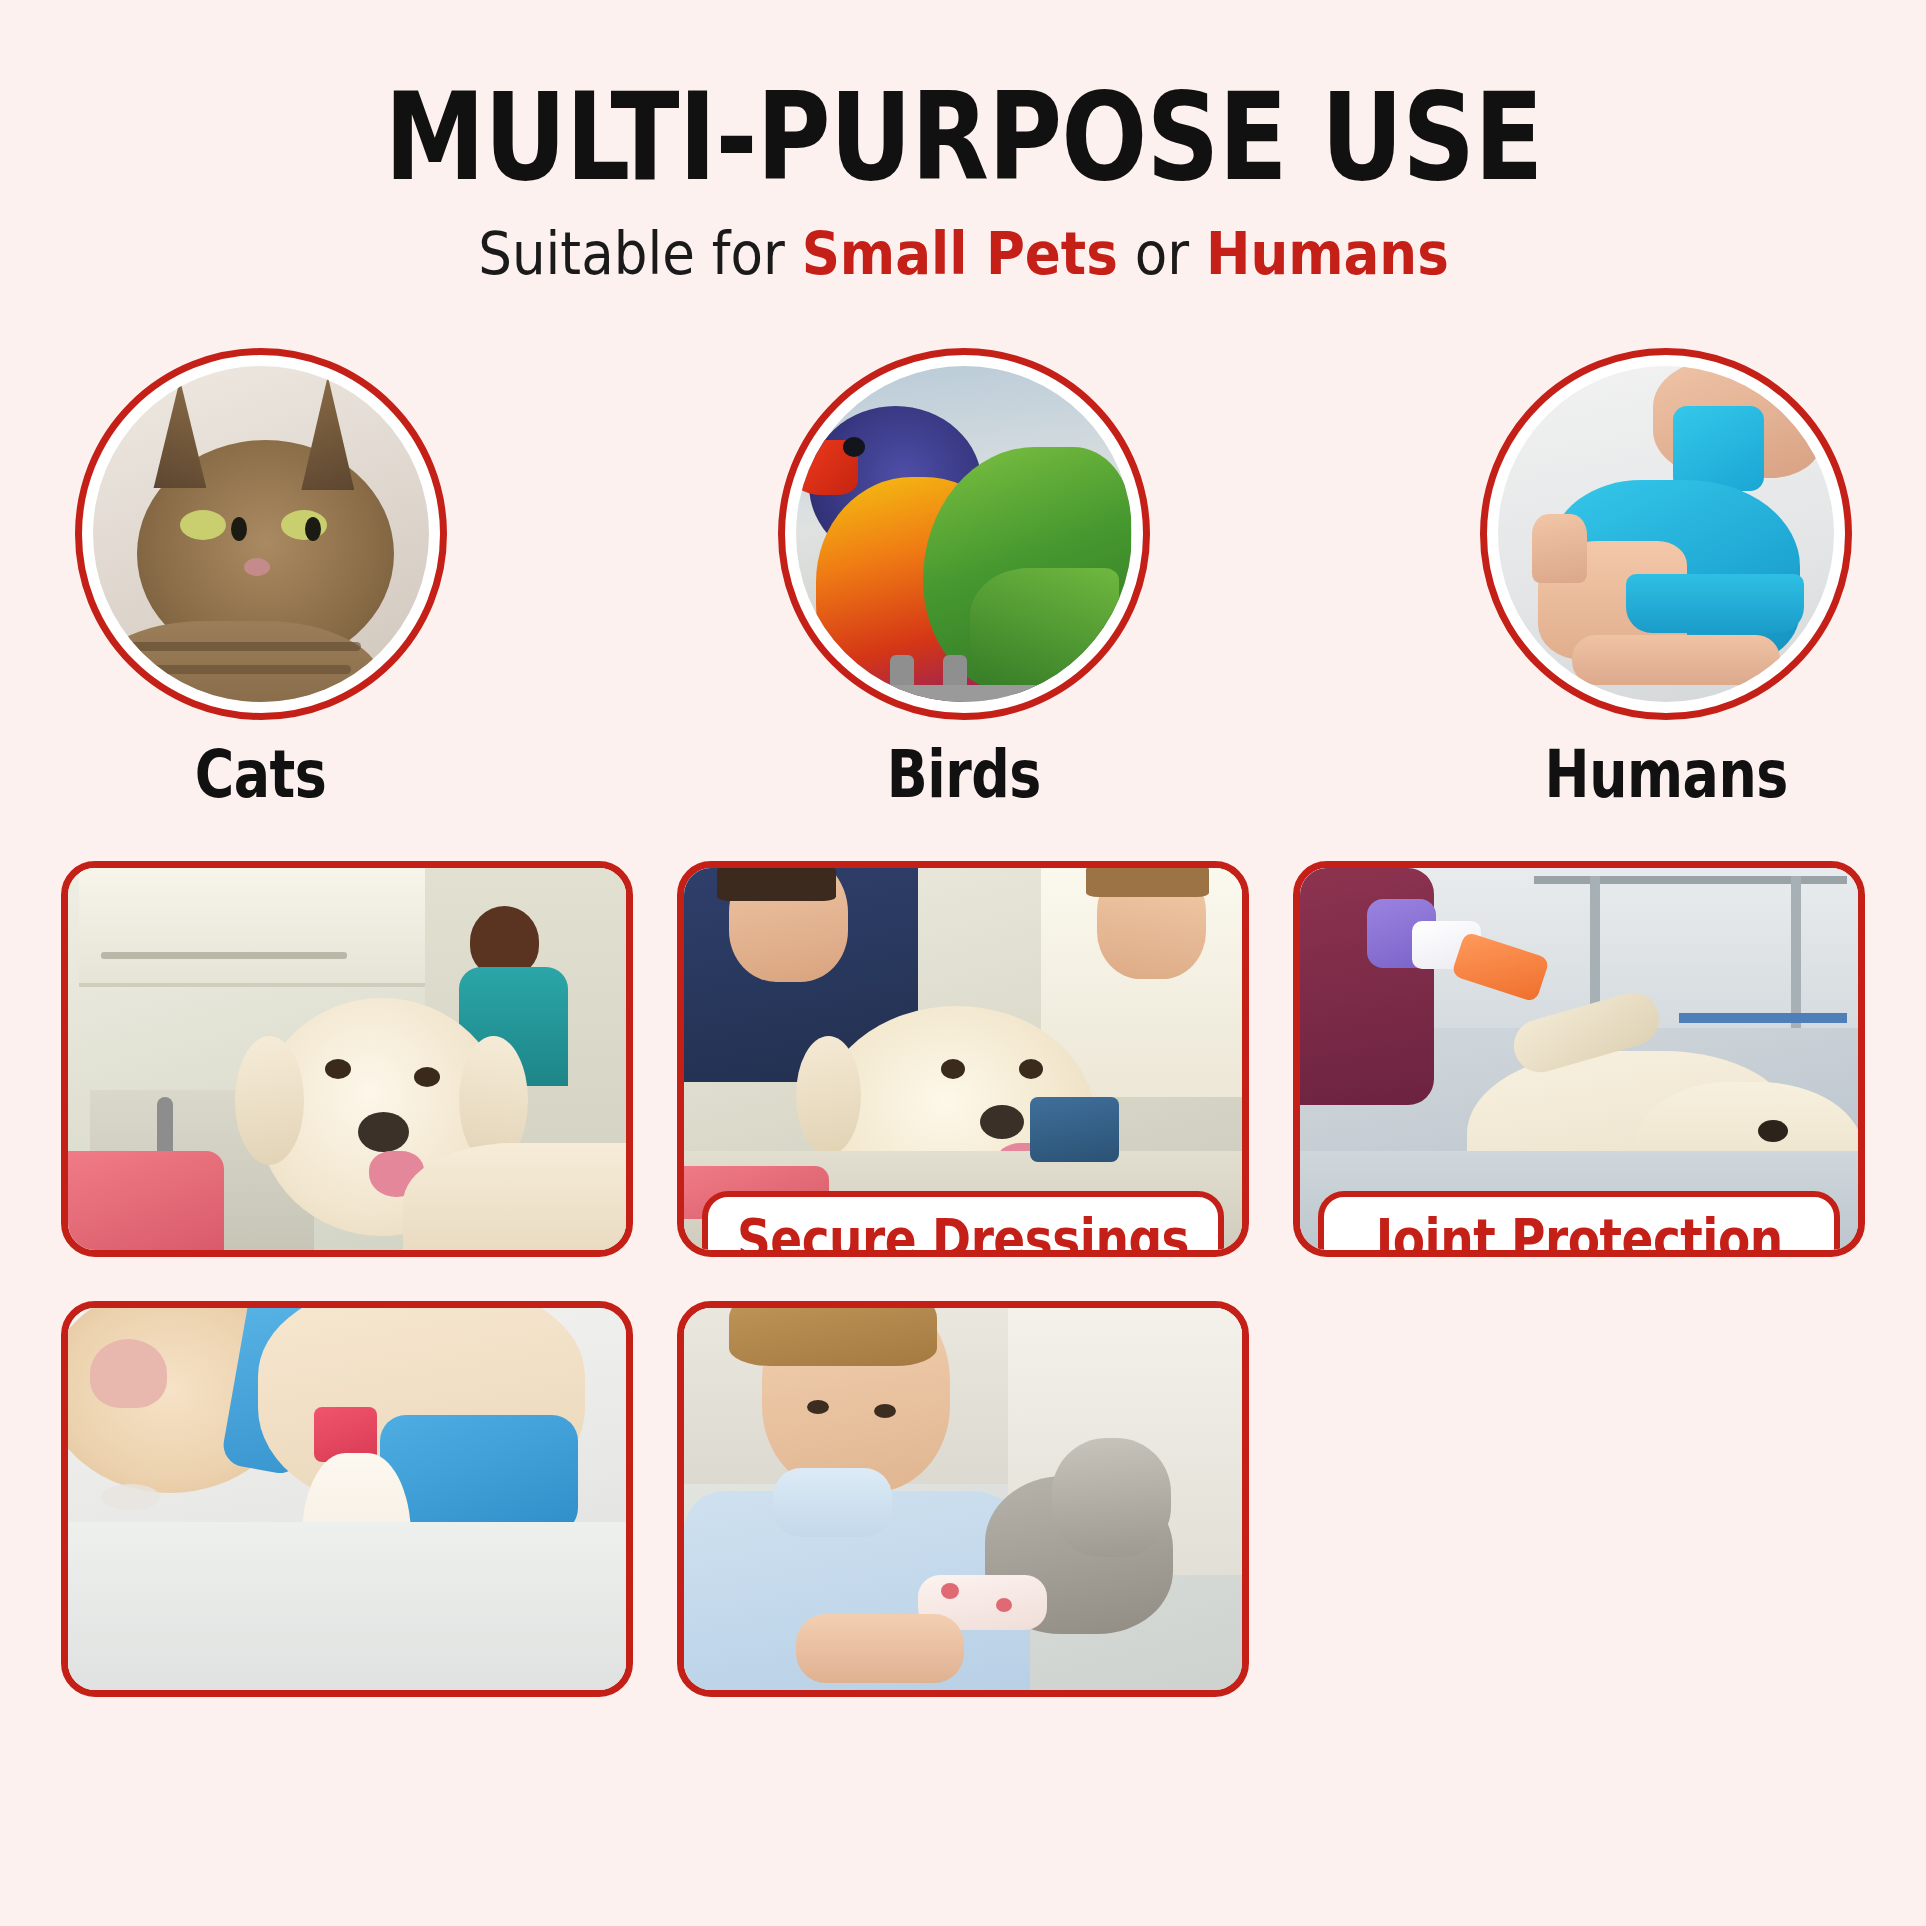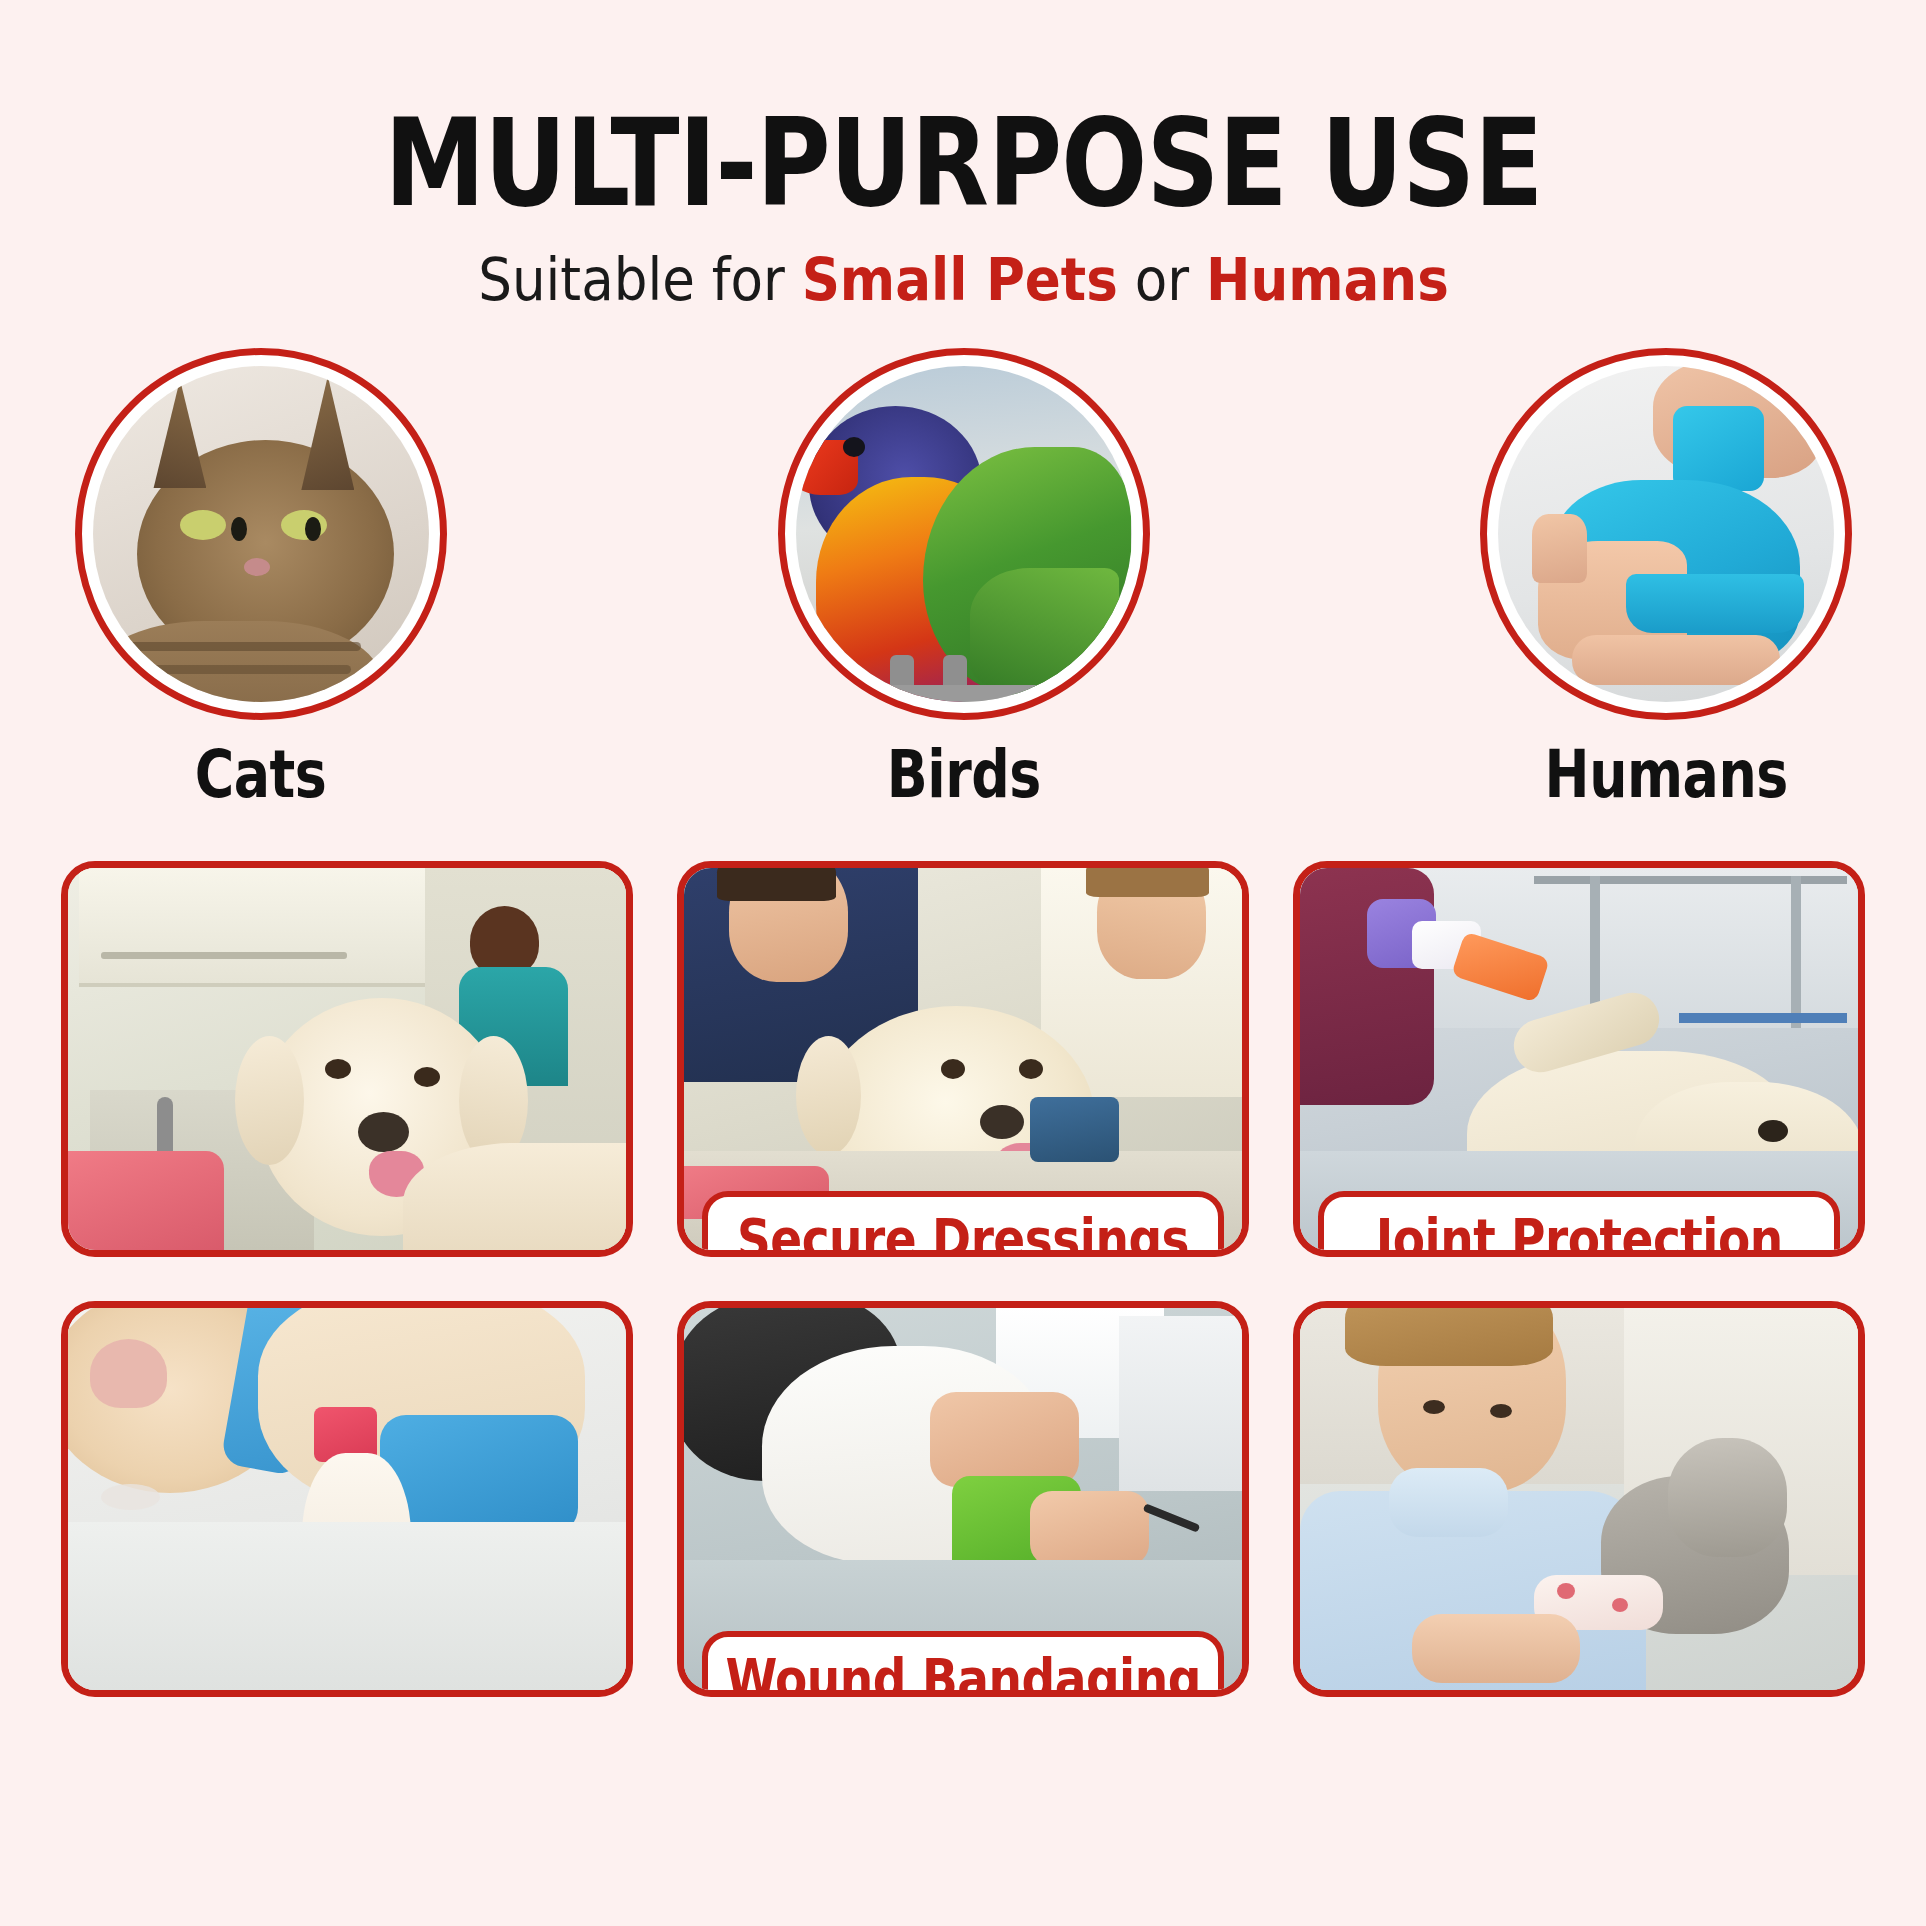--- a/index.html
+++ b/index.html
@@ -11,21 +11,21 @@
     height: 1927px;
     background: #fdf1f0;
     font-family: "DejaVu Sans", "Liberation Sans", sans-serif;
     overflow: hidden;
     position: relative;
   }
 
   
   #header {
     width: 100%;
-    padding-top: 103px;
+    padding-top: 77px;
     text-align: center;
   }
   #main-title {
     font-family: "Liberation Sans Narrow", "DejaVu Sans Condensed", "Liberation Sans", sans-serif;
     font-size: 121px;
     font-weight: 900;
     letter-spacing: -1px;
     color: #111111;
     line-height: 1.0;
     transform: scaleX(0.93);
@@ -321,39 +321,20 @@
         <div class="bar" style="left:56%;top:28%;width:198px;height:119px;background:linear-gradient(160deg,#4eaee3,#2f8ec8);border-radius:26px;"></div>
         <div class="bar" style="left:44%;top:26%;width:63px;height:55px;background:linear-gradient(160deg,#f0556d,#d93a54);border-radius:8px;"></div>
         <div class="blob" style="width:109px;height:208px;left:42%;top:38%;background:linear-gradient(180deg,#fdf8f0,#ece2d3);border-radius:40% 40% 46% 46%;"></div>
         <div class="bar" style="left:0;top:56%;width:100%;height:44%;background:linear-gradient(180deg,#eef0ee,#dfe2e0);"></div>
         <div class="blob" style="width:59px;height:26px;left:6%;top:46%;background:#e8e4de;border-radius:50%;opacity:.8;"></div>
         <div class="bar" style="left:40%;top:70%;width:79px;height:89px;background:linear-gradient(180deg,#fbf6ef,#ead f cd);border-radius:40px 40px 24px 24px;"></div>
       </div>
     </div>
   </div>
 
-  <div class="feature-card">
-    <div class="feature-photo">
-      <div class="scene sc-c5">
-        <div class="bar" style="left:56%;top:0;width:30%;height:34%;background:linear-gradient(180deg,#ffffff,#eef1f2);"></div>
-        <div class="bar" style="left:78%;top:2%;width:22%;height:46%;background:linear-gradient(180deg,#f2f4f5,#dfe3e5);"></div>
-        <div class="blob" style="width:228px;height:188px;left:-2%;top:-4%;background:linear-gradient(170deg,#3a3a3a,#1e1e1e);border-radius:46% 40% 44% 40%;"></div>
-        <div class="blob" style="width:287px;height:218px;left:14%;top:10%;background:linear-gradient(175deg,#fdfdfb,#eceae4);border-radius:46% 44% 40% 40%;"></div>
-        <div class="bar" style="left:44%;top:22%;width:149px;height:95px;background:linear-gradient(160deg,#f0c7a8,#dca683);border-radius:26px;"></div>
-        <div class="bar" style="left:48%;top:44%;width:129px;height:109px;background:linear-gradient(160deg,#7fd040,#4faa26);border-radius:18px;"></div>
-        <div class="bar" style="left:62%;top:48%;width:119px;height:75px;background:linear-gradient(165deg,#f2caaa,#dda886);border-radius:22px;"></div>
-        <div class="blob" style="width:129px;height:89px;left:66%;top:66%;background:linear-gradient(180deg,#fcfaf5,#e9e6de);border-radius:40px 40px 20px 20px;"></div>
-        <div class="bar" style="left:0;top:66%;width:100%;height:34%;background:linear-gradient(180deg,#c8d2d4,#b6c1c4);"></div>
-        <div class="bar" style="left:82%;top:54%;width:59px;height:8px;background:#2a2a2a;border-radius:4px;transform:rotate(22deg);"></div>
-      </div>
-    </div>
-    <div class="feature-label">
-      <span>Wound Bandaging</span>
-    </div>
-  </div>
 
   <div class="feature-card">
     <div class="feature-photo">
       <div class="scene sc-c6">
         <div class="bar" style="left:0;top:0;width:100%;height:46%;background:linear-gradient(180deg,#eae7df,#dcd9d0);"></div>
         <div class="bar" style="left:58%;top:0;width:42%;height:70%;background:linear-gradient(180deg,#f3f1ea,#e2dfd6);"></div>
         <div class="blob" style="width:188px;height:208px;left:14%;top:-6%;background:linear-gradient(170deg,#f4d3b4,#e0b590);border-radius:46% 46% 42% 42%;"></div>
         <div class="bar" style="left:8%;top:-8%;width:208px;height:89px;background:linear-gradient(170deg,#c59a5e,#a57a41);border-radius:46% 46% 20% 20%;"></div>
         <div class="blob" style="width:22px;height:14px;left:22%;top:24%;background:#3d2d20;border-radius:50%;"></div>
         <div class="blob" style="width:22px;height:14px;left:34%;top:25%;background:#3d2d20;border-radius:50%;"></div>

